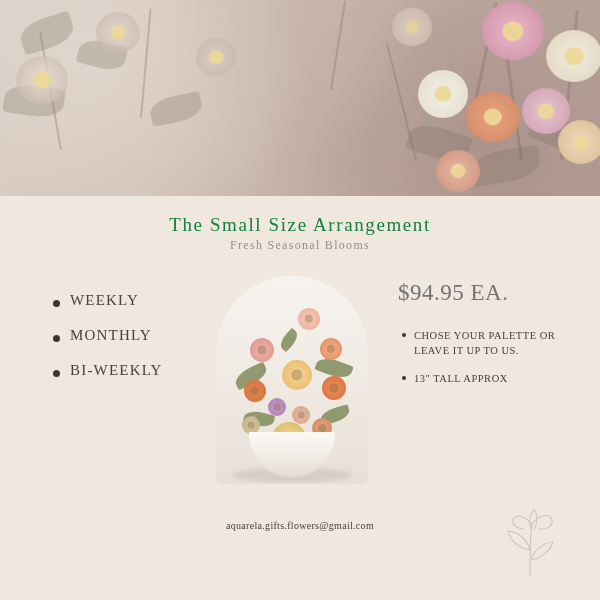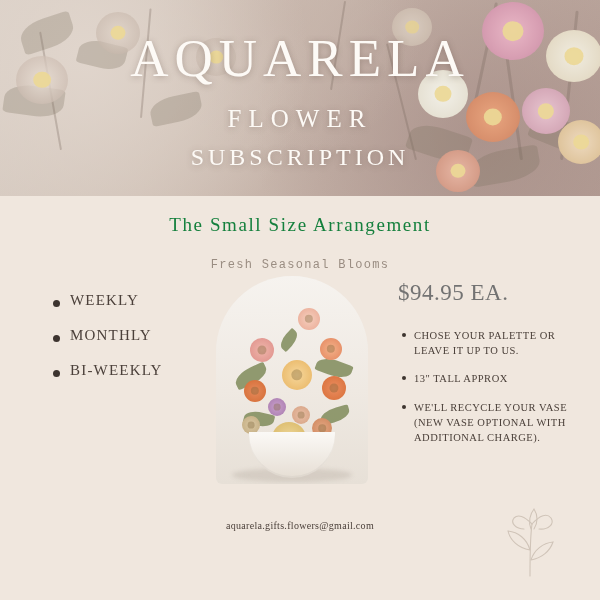--- a/index.html
+++ b/index.html
@@ -113,25 +113,24 @@
     font-family: "Liberation Serif", serif;
     font-size: 19px;
     letter-spacing: 1.6px;
     color: #15803d;
   }
   .arrangement-sub {
     position: absolute;
     top: 42px;
     width: 600px;
     text-align: center;
-    font-family: Liberation Mono, monospace;
+    font-family: Liberation Serif, serif;
     font-size: 12px;
     letter-spacing: 1.3px;
     color: #9a8d82;
-    margin-top: 20px;
   }
 
   
   .freq-list {
     position: absolute;
     left: 52px;
     top: 96px;
     margin: 0;
     padding: 0 0 0 18px;
     list-style: none;
@@ -314,25 +313,20 @@
     <div class="bloom" style="left:466px;top:92px;width:54px;height:50px;background:radial-gradient(circle,#e8a57f 0%,#d8906d 65%,#c97f5e 100%);"></div>
     <div class="bloom" style="left:522px;top:88px;width:48px;height:46px;background:radial-gradient(circle,#e7c4cf 0%,#d6aab9 65%,#c697a8 100%);"></div>
     <div class="bloom" style="left:558px;top:120px;width:46px;height:44px;background:radial-gradient(circle,#edd9bf 0%,#e0c69f 65%,#d2b68c 100%);"></div>
     <div class="bloom" style="left:436px;top:150px;width:44px;height:42px;background:radial-gradient(circle,#e6b6a4 0%,#d69e8a 65%,#c78b76 100%);"></div>
     <div class="bloom" style="left:392px;top:8px;width:40px;height:38px;background:radial-gradient(circle,#ded2c6 0%,#cfc0b2 70%,#c1b0a1 100%);opacity:.85;"></div>
 
     <div class="bloom" style="left:16px;top:56px;width:52px;height:48px;background:radial-gradient(circle,rgba(232,222,212,.85) 0%,rgba(206,190,179,.7) 70%,rgba(190,172,162,.6) 100%);"></div>
     <div class="bloom" style="left:96px;top:12px;width:44px;height:42px;background:radial-gradient(circle,rgba(225,213,202,.75) 0%,rgba(200,184,172,.6) 70%,rgba(186,167,157,.5) 100%);"></div>
     <div class="bloom" style="left:196px;top:38px;width:40px;height:38px;background:radial-gradient(circle,rgba(222,210,199,.6) 0%,rgba(196,180,168,.5) 70%,rgba(182,163,153,.45) 100%);"></div>
 
-    <div class="title-block">
-      <div class="brand">AQUARELA</div>
-      <div class="sub1">FLOWER</div>
-      <div class="sub2">SUBSCRIPTION</div>
-    </div>
   </div>
 
   <div class="body-area">
 
     <div class="arrangement-title">The  Small Size Arrangement</div>
     <div class="arrangement-sub">Fresh Seasonal Blooms</div>
 
     <ul class="freq-list">
       <li>WEEKLY</li>
       <li>MONTHLY</li>
@@ -362,21 +356,20 @@
       <div class="f" style="left:26px;top:140px;width:18px;height:18px;background:radial-gradient(circle,#d9c7a4 0%,#c9b389 70%,#b9a277 100%);"></div>
 
       <div class="vase"></div>
     </div>
 
     <div class="price">$94.95 EA.</div>
 
     <ul class="details">
       <li>CHOSE YOUR PALETTE OR LEAVE IT UP TO US.</li>
       <li>13" TALL APPROX</li>
-      <li>WE'LL RECYCLE YOUR VASE (NEW VASE OPTIONAL WITH ADDITIONAL CHARGE).</li>
     </ul>
 
     <div class="contact">
       <div class="email">aquarela.gifts.flowers@gmail.com</div>
     </div>
 
     <svg class="line-art" viewBox="0 0 90 84">
       <g fill="none" stroke="#b6a89a" stroke-width="1.1" stroke-linecap="round">
         <path d="M46 78 C46 56 46 40 48 26"></path>
         <path d="M48 26 C40 18 34 16 30 20 C26 25 32 31 40 31"></path>

